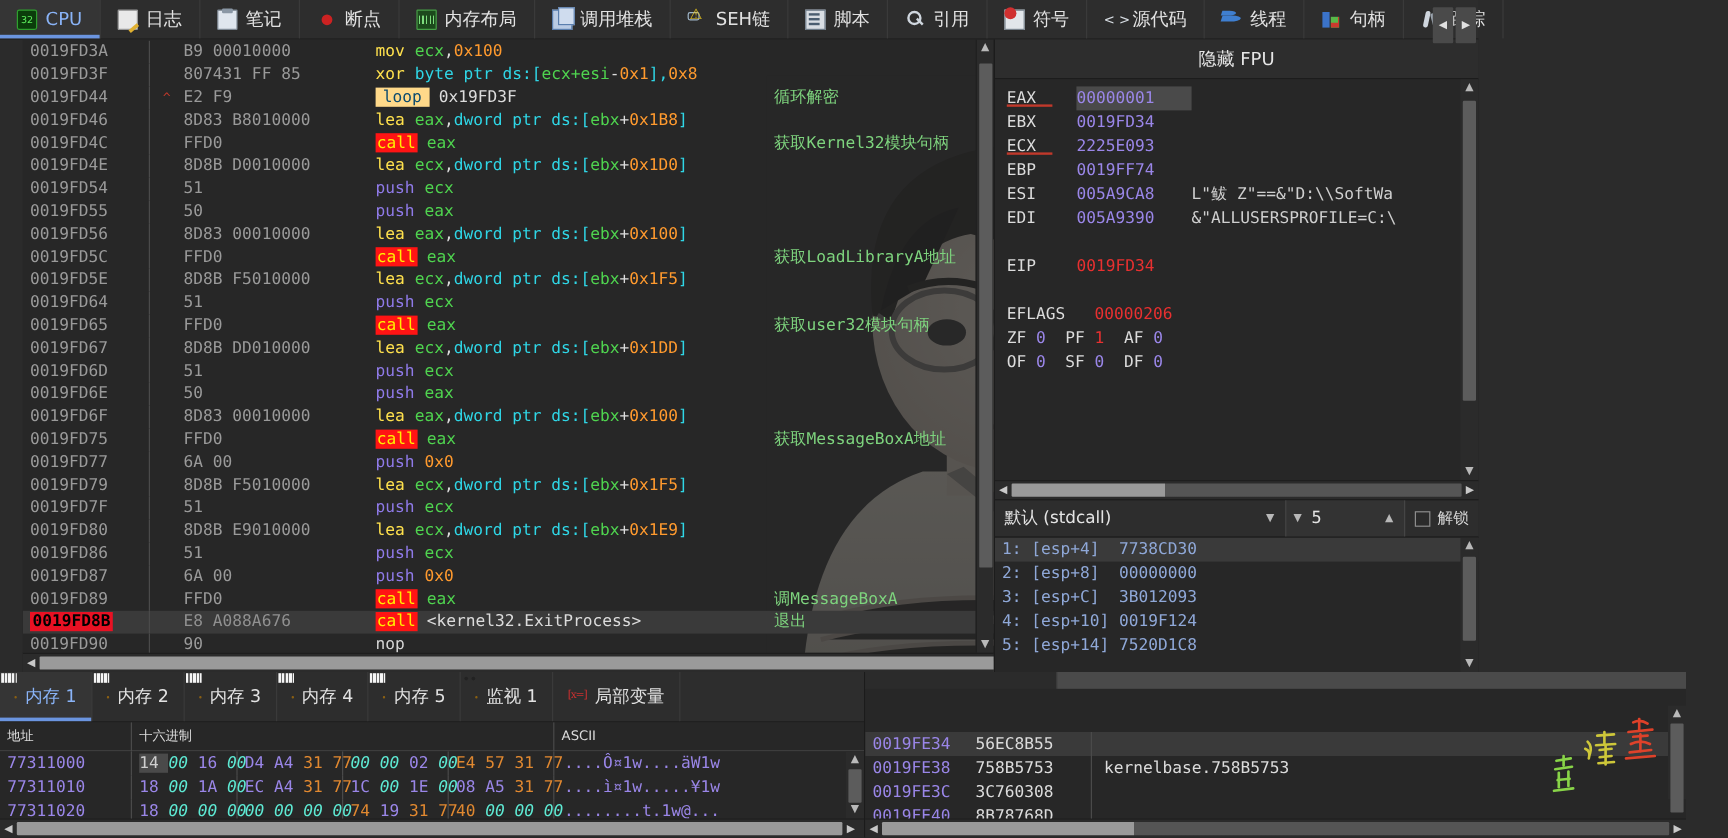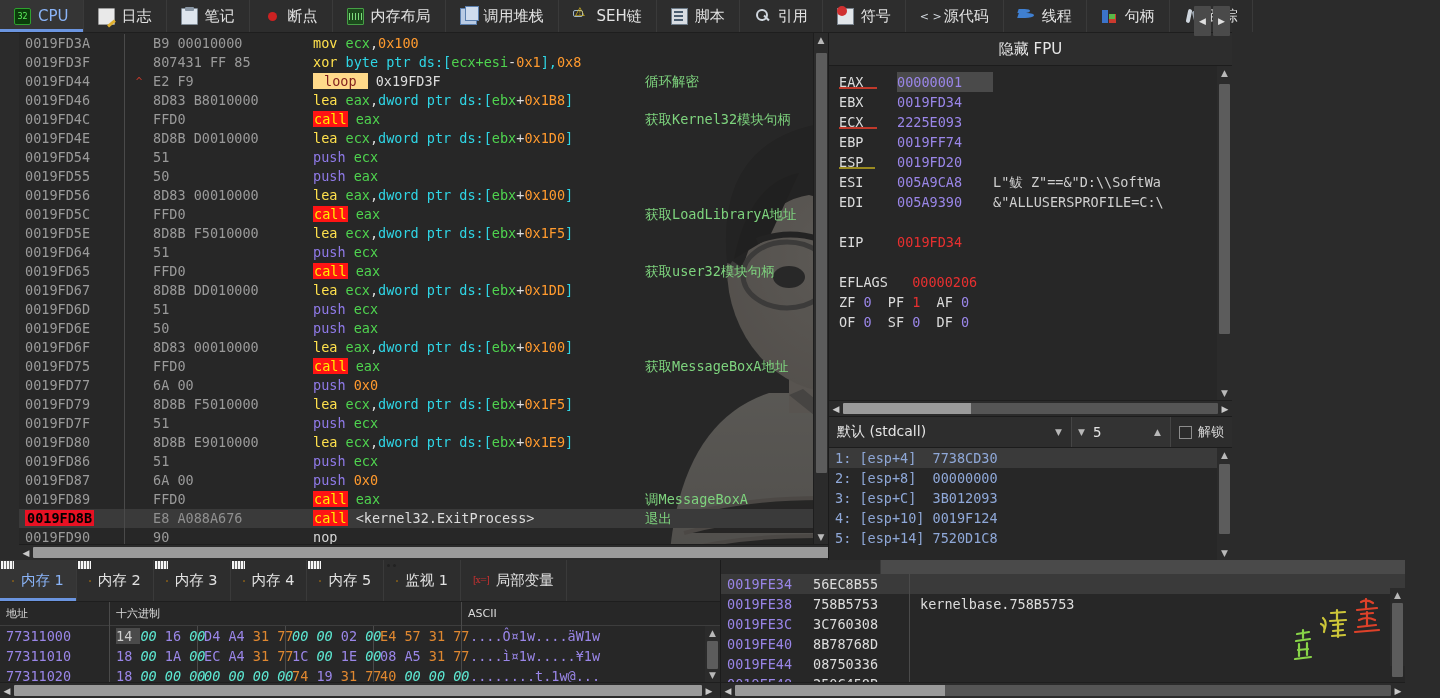--- a/index.html
+++ b/index.html
@@ -96,21 +96,21 @@
   .c-addr { width:105px; padding-left:6px; color:#9a9a9a; position:relative; }
   .c-sep  { width:1px; background:#4a4a4a; margin-right:0; flex:0 0 1px; }
   .c-arrow{ width:28px; text-align:center; color:#c0392b; font-size:11px; }
   .c-bytes{ width:160px; color:#9a9a9a; }
   .c-dis  { width:328px; color:#cfcfcf; }
   .c-cmt  { color:#7ed47e; padding-left:4px; }
   .drow.cur .c-addr-in { background:#e81123; color:#000; font-weight:bold; padding:0 2px; }
   .drow.cur { background:#3a3a3a; }
   .drow.cur .c-bytes { color:#909090; }
   .mn-yellow{color:#ffe14d;} .mn-purple{color:#8f7ae8;} .mn-white{color:#d6d6d6;}
-  .mn-loop{background:#ffd98a;color:#7f1d1d;padding:0 11px;}
+  .mn-loop{background:#ffd98a;color:#0c4a6e;padding:0 6px;}
   .mn-call{background:#ff1414;color:#ffef00;padding:0 1px;}
   .rg-green{color:#4fd44f;} .rg-cyan{color:#2fd6e6;} .rg-orange{color:#ff9a2e;}
   .rg-white{color:#dcdcdc;}
   .hscroll {
     position:absolute; left:0; bottom:0; height:16px; width:1003px; background:#2b2b2b;
     border-top:1px solid #1e1e1e; display:flex; align-items:center; z-index:5;
   }
   .hthumb { height:11px; background:#9a9a9a; border-radius:1px; }
   .arrowbtn { width:14px; text-align:center; color:#c9c9c9; font-size:9px; }
   .vscroll-dis {
@@ -192,21 +192,21 @@
   .dumpvs { position:absolute; right:0; top:0; bottom:0; width:15px; background:#2b2b2b;
             display:flex; flex-direction:column; align-items:center;}
 
   .stackpane { flex:1; display:flex; flex-direction:column; background:#272727; position:relative;}
   .stacktop { height:14px; background:#2d2d2d; display:flex; }
   .stacktop .l { width:160px; background:#2b2b2b; border-right:1px solid #3a3a3a;}
   .stacktop .r { flex:1; background:#4a4a4a; }
   .stackbody { flex:1; position:relative; overflow:hidden; }
   .sline { height:20px; line-height:20px; display:flex; font-family:"DejaVu Sans Mono","Liberation Mono",monospace;
            font-size:13.5px; white-space:pre; }
-  .sline.sel { background:#3a3a3a; }
+  .sline.sel { background:#3a3a3a;margin-top:36px; }
   .saddr { width:84px; padding-left:6px; color:#9a86e8; }
   .sval  { width:105px; padding-left:8px; color:#dcdcdc; border-right:1px solid #4a4a4a; }
   .scmt  { padding-left:10px; color:#dcdcdc; }
   .stackhs { height:16px; background:#2b2b2b; display:flex; align-items:center; border-top:1px solid #1e1e1e;}
   .stackvs { position:absolute; right:0; top:14px; bottom:16px; width:15px; background:#2b2b2b;
              display:flex; flex-direction:column; align-items:center;}
   .watermark { position:absolute; right:18px; bottom:14px; width:96px; height:70px; pointer-events:none;}
 
   
   .dlg {
@@ -406,21 +406,20 @@
 
     <div class="rightpanel">
       <div class="fpuhdr">隐藏 FPU</div>
 
       <div class="regarea">
         <div class="reglist" id="regList">
             <div class="regline"><div class="rnwrap"><span class="rname chg">EAX</span></div><span class="rval hl">00000001</span></div>
             <div class="regline"><div class="rnwrap"><span class="rname">EBX</span></div><span class="rval">0019FD34</span></div>
             <div class="regline"><div class="rnwrap"><span class="rname chg">ECX</span></div><span class="rval">2225E093</span></div>
             <div class="regline"><div class="rnwrap"><span class="rname">EBP</span></div><span class="rval">0019FF74</span></div>
-            <div class="regline"><div class="rnwrap"><span class="rname esp">ESP</span></div><span class="rval">0019FD20</span></div>
             <div class="regline"><div class="rnwrap"><span class="rname">ESI</span></div><span class="rval">005A9CA8</span><span class="rextra">L"鲅 Z"==&amp;"D:\\SoftWa</span></div>
             <div class="regline"><div class="rnwrap"><span class="rname">EDI</span></div><span class="rval">005A9390</span><span class="rextra">&amp;"ALLUSERSPROFILE=C:\</span></div>
             <div style="height: 20px;"></div>
             <div class="regline"><div class="rnwrap"><span class="rname">EIP</span></div><span class="rval red">0019FD34</span></div>
             <div style="height: 20px;"></div>
             <div class="flagline"><span>EFLAGS   </span><span class="fv red">00000206</span></div>
             <div class="flagline"><span>ZF </span><span class="fv">0  </span><span>PF </span><span class="fv red">1  </span><span>AF </span><span class="fv">0  </span></div>
             <div class="flagline"><span>OF </span><span class="fv">0  </span><span>SF </span><span class="fv">0  </span><span>DF </span><span class="fv">0  </span></div>
           </div>
         <div class="regvscroll">

